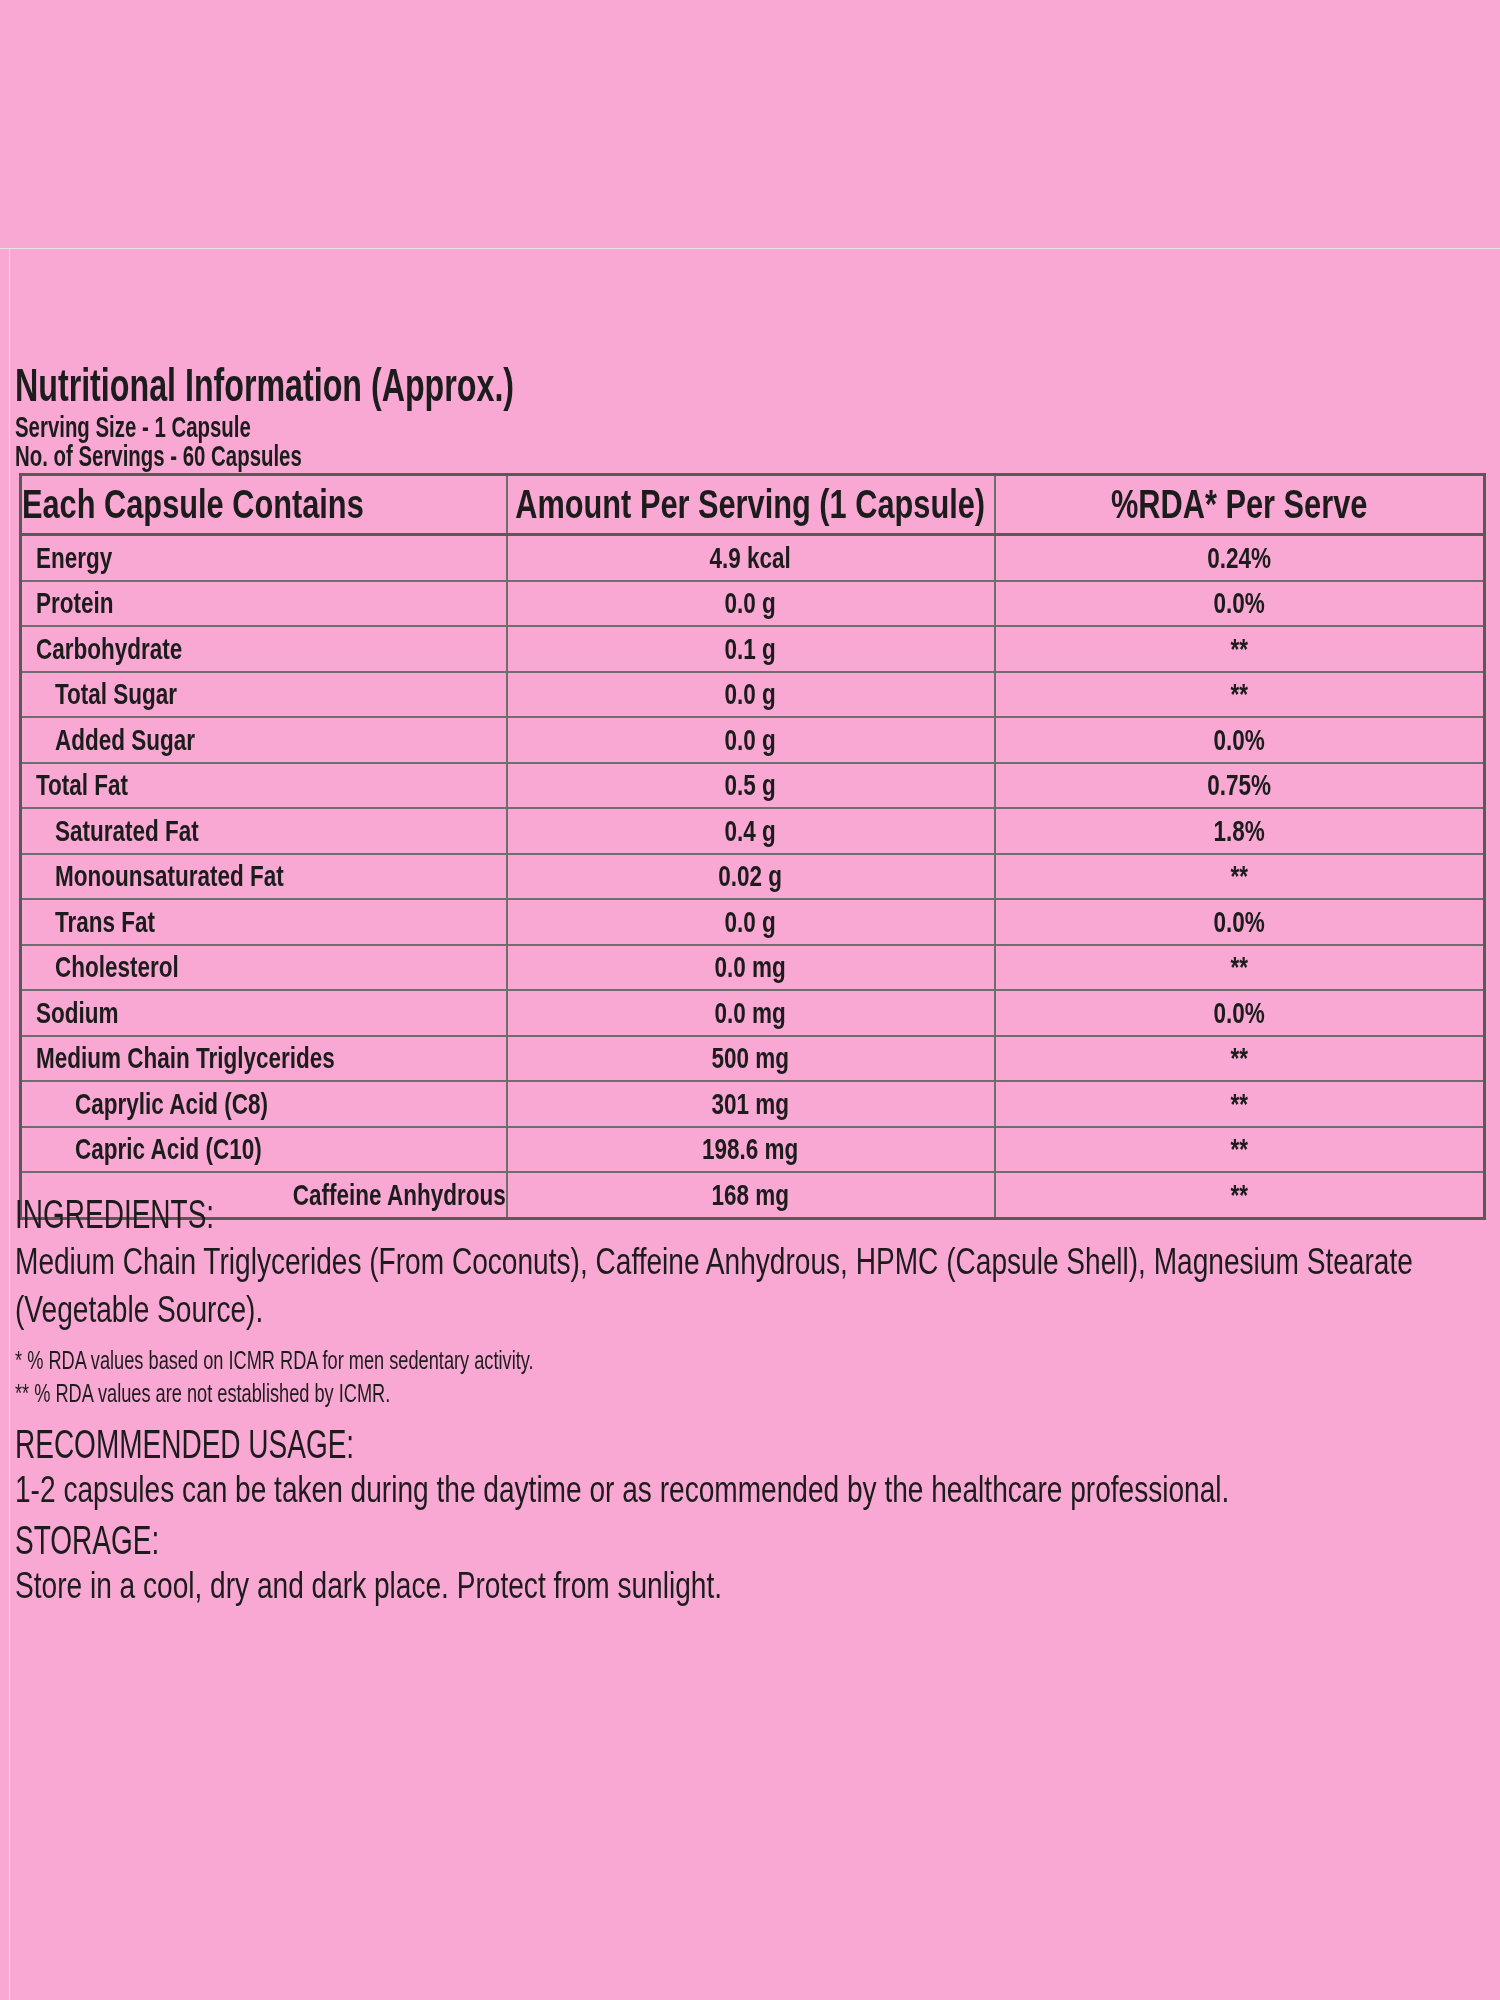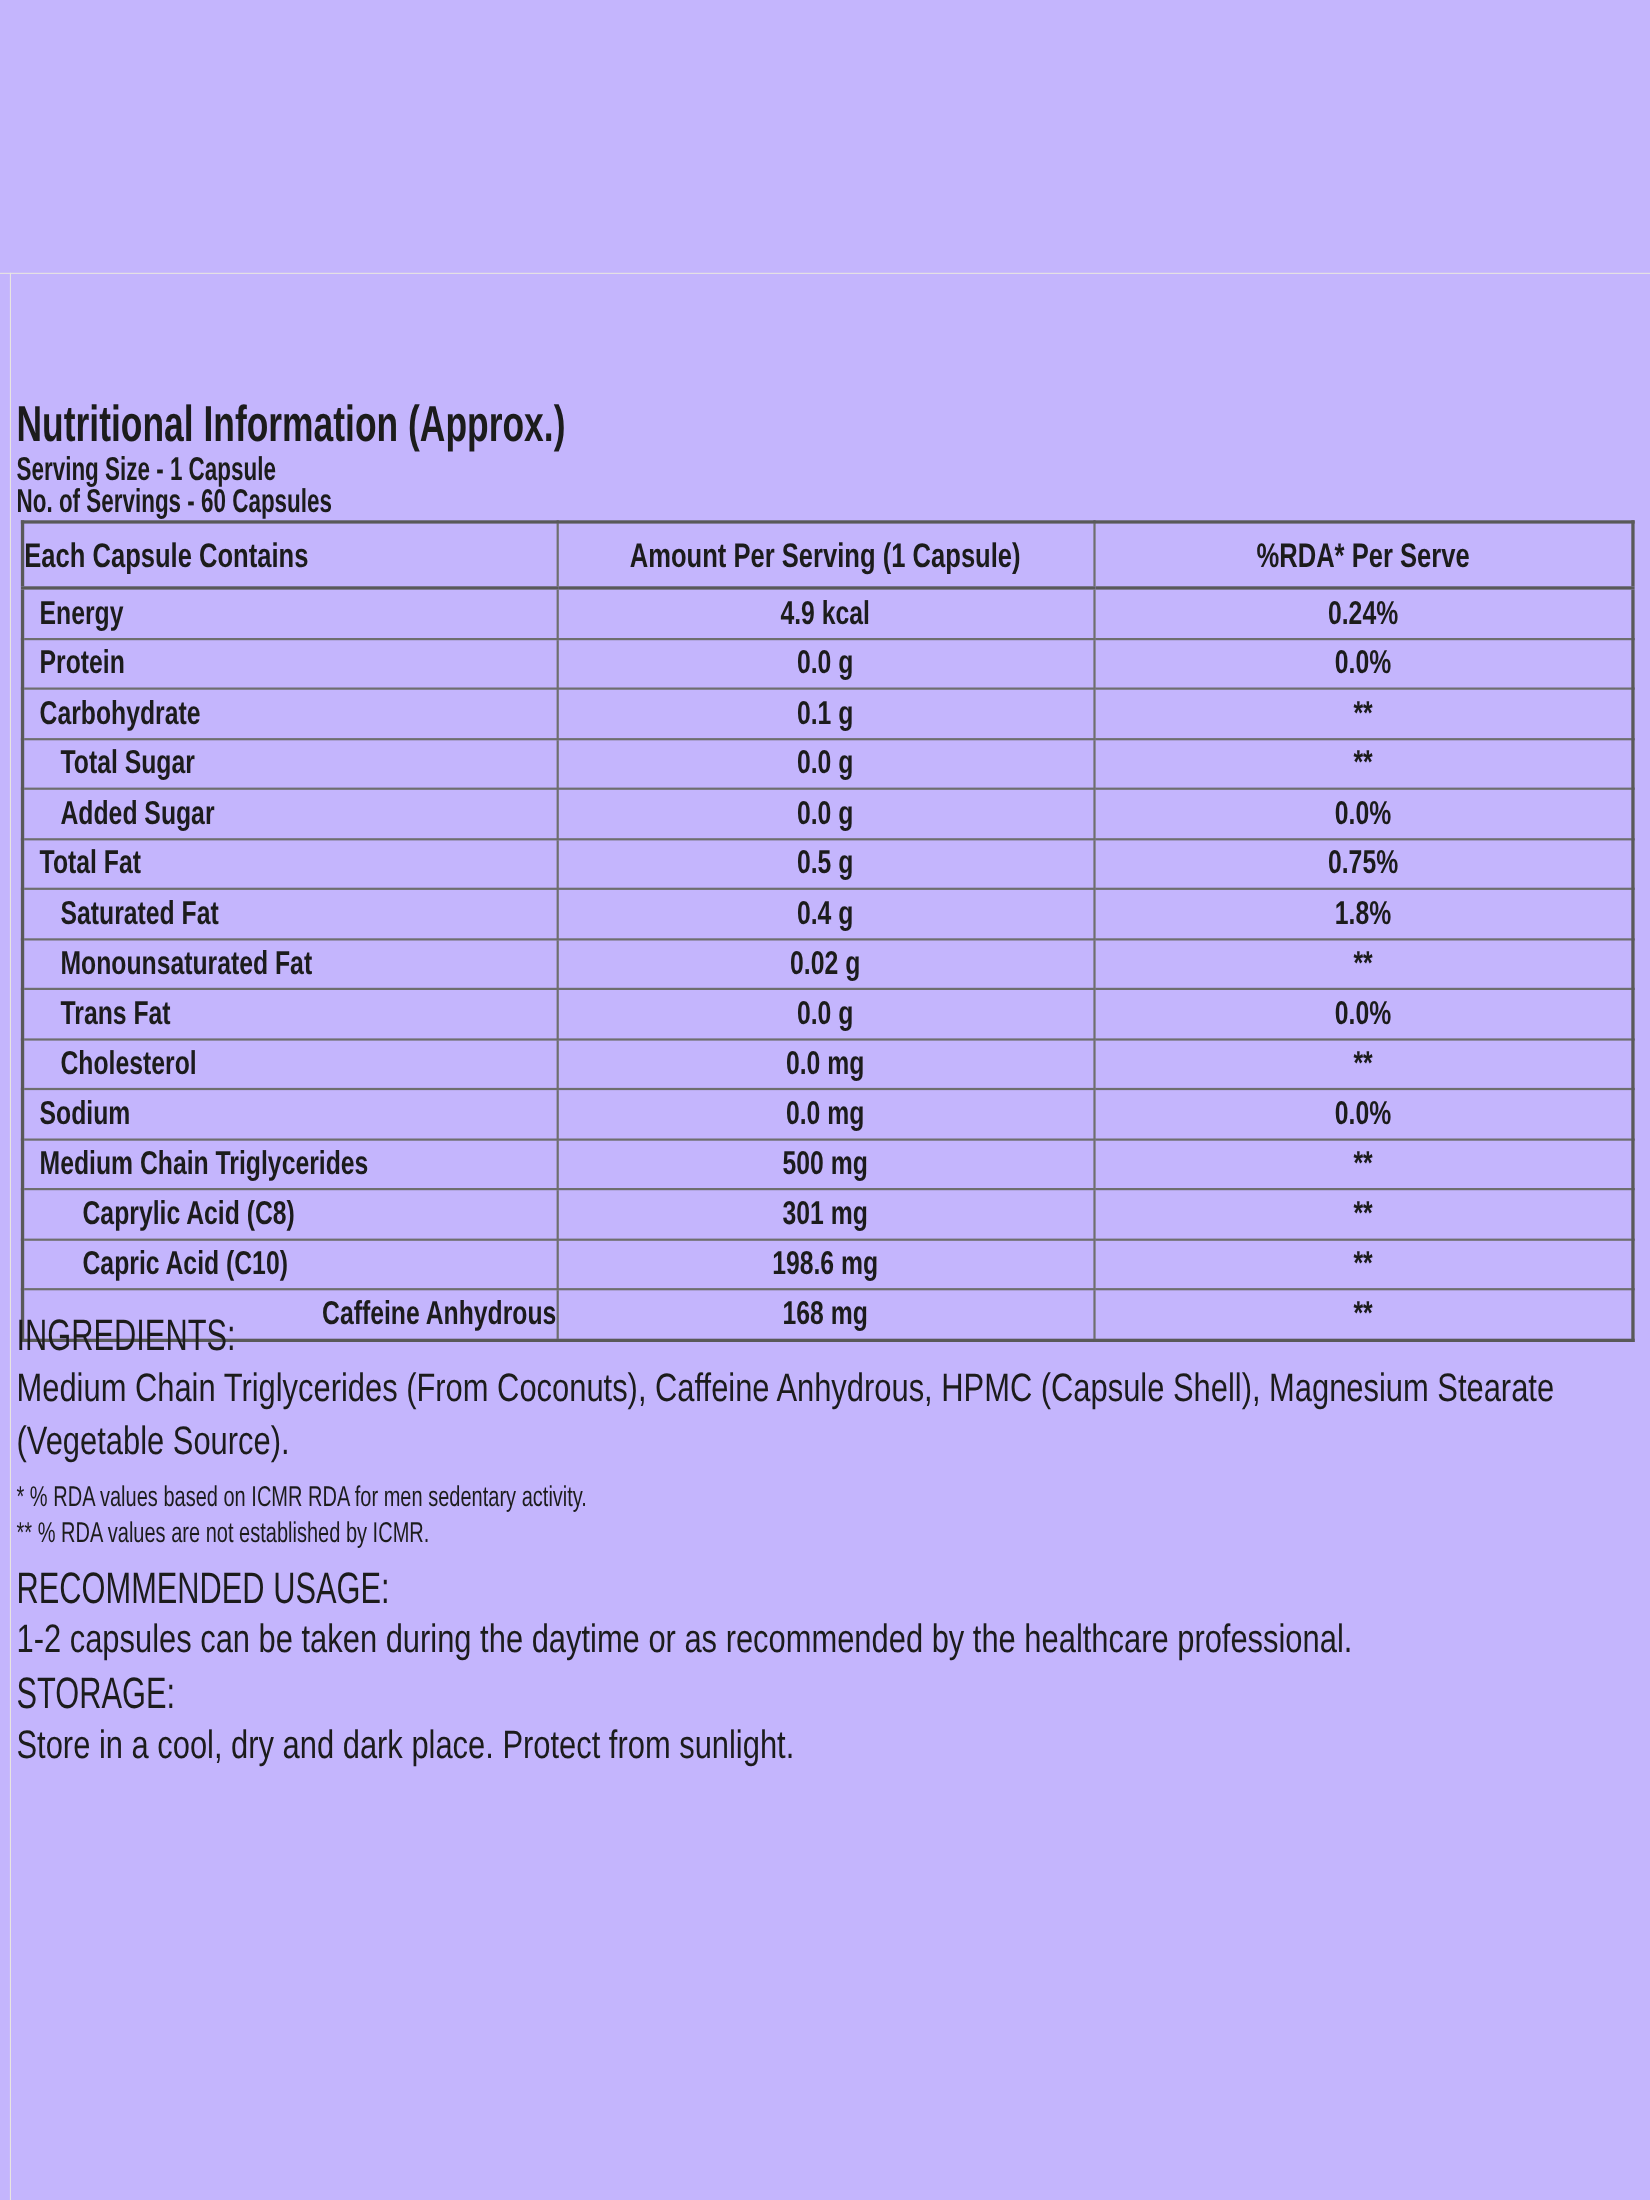--- a/index.html
+++ b/index.html
@@ -1,16 +1,16 @@
 <!DOCTYPE html>
 <html><head>
 <meta charset="utf-8">
 <style>
   html,body{margin:0;padding:0;background:#fff;}
-  .page{position:relative;width:1500px;height:2000px;background:#c4b5fd;overflow:hidden;
+  .page{position:relative;width:1500px;height:2000px;background:#f9a8d4;overflow:hidden;
         font-family:"Liberation Sans","DejaVu Sans",sans-serif;color:#1c1c1c;}
   .top-line{position:absolute;left:0;top:248px;width:1500px;height:1px;background:#e8e5e1;}
   .left-line{position:absolute;left:9px;top:248px;width:1px;height:1752px;background:#e8e5e1;}
 
   
   .blk{display:block;}
   .sxl70{transform:scaleX(.70);transform-origin:0 50%;width:142.9%;}
   .sxl68{transform:scaleX(.68);transform-origin:0 50%;width:147.1%;}
   .sxl75{transform:scaleX(.75);transform-origin:0 50%;width:133.4%;}
   .sxc75{transform:scaleX(.75);width:133.4%;position:relative;left:-16.7%;text-align:center;}
@@ -18,21 +18,21 @@
 
   .title-block{position:absolute;left:15px;top:362px;width:1400px;}
   .main-title{font-size:46px;line-height:46px;font-weight:700;white-space:nowrap;}
   .sub-line{font-size:30px;line-height:29px;font-weight:600;white-space:nowrap;}
   .sub-line.first{margin-top:4px;}
 
   table.nutri{position:absolute;left:19px;top:473px;width:1464px;
               border-collapse:collapse;table-layout:fixed;
               border:3px solid #595959;}
   table.nutri th,table.nutri td{border:2px solid #6e6e6e;padding:0;vertical-align:middle;overflow:hidden;}
-  table.nutri thead th{height:57px;border-bottom:3px solid #595959;font-weight:700;font-size:31px;}
+  table.nutri thead th{height:57px;border-bottom:3px solid #595959;font-weight:700;font-size:41px;}
   table.nutri tbody td{height:43.5px;font-size:30px;font-weight:700;}
   th.h-name{text-align:left;padding-left:14px;}
   td.c-name{text-align:left;}
   td.c-amt,td.c-rda,th.h-amt,th.h-rda{text-align:center;}
   .cellspan{display:block;white-space:nowrap;}
 
   .sections{position:absolute;left:15px;top:1192px;width:1464px;}
   .sec-heading{font-size:40px;line-height:44px;font-weight:400;white-space:nowrap;}
   .body-text{font-size:36px;line-height:48px;font-weight:400;}
   .footnote{font-size:26px;line-height:33px;font-weight:400;white-space:nowrap;}

